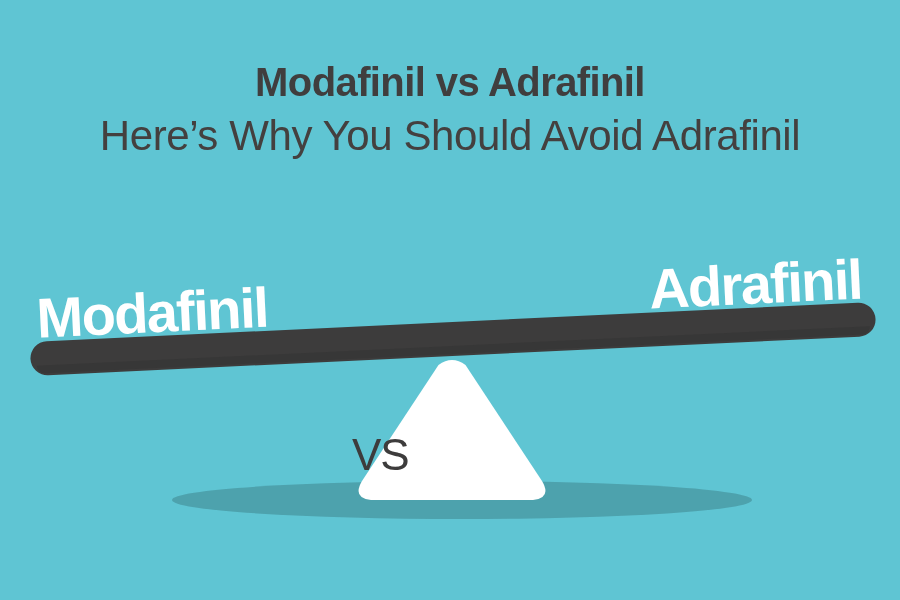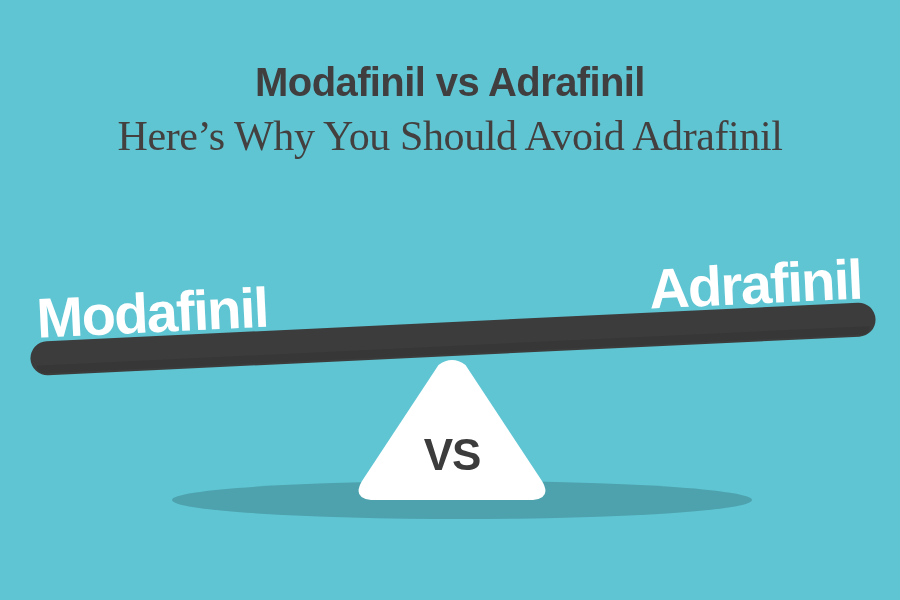--- a/index.html
+++ b/index.html
@@ -45,21 +45,21 @@
     color: #403e3e;
     line-height: 1;
     white-space: nowrap;
   }
 
   .subtitle {
     position: absolute;
     left: 0;
     top: 112px;
     width: 900px;
-    font-family: Liberation Serif, serif;
+    font-family: Liberation Sans, sans-serif;
     font-size: 42px;
     font-weight: normal;
     letter-spacing: -0.4px;
     color: #44403f;
     line-height: 1.15;
     white-space: nowrap;
   }
 
   
   .seesaw {
@@ -156,24 +156,23 @@
     display: block;
     width: 200px;
     height: 148px;
   }
 
   .vs-text {
     position: absolute;
     left: 0;
     top: 78px;
     width: 200px;
-    text-align: center;
     font-family: "Liberation Sans", sans-serif;
     font-size: 44px;
-    font-weight: bold;
+    font-weight: normal;
     letter-spacing: -1px;
     color: #3d3c3c;
     line-height: 1;
   }
 </style>
 </head>
 <body>
 
 <div id="poster">
 

